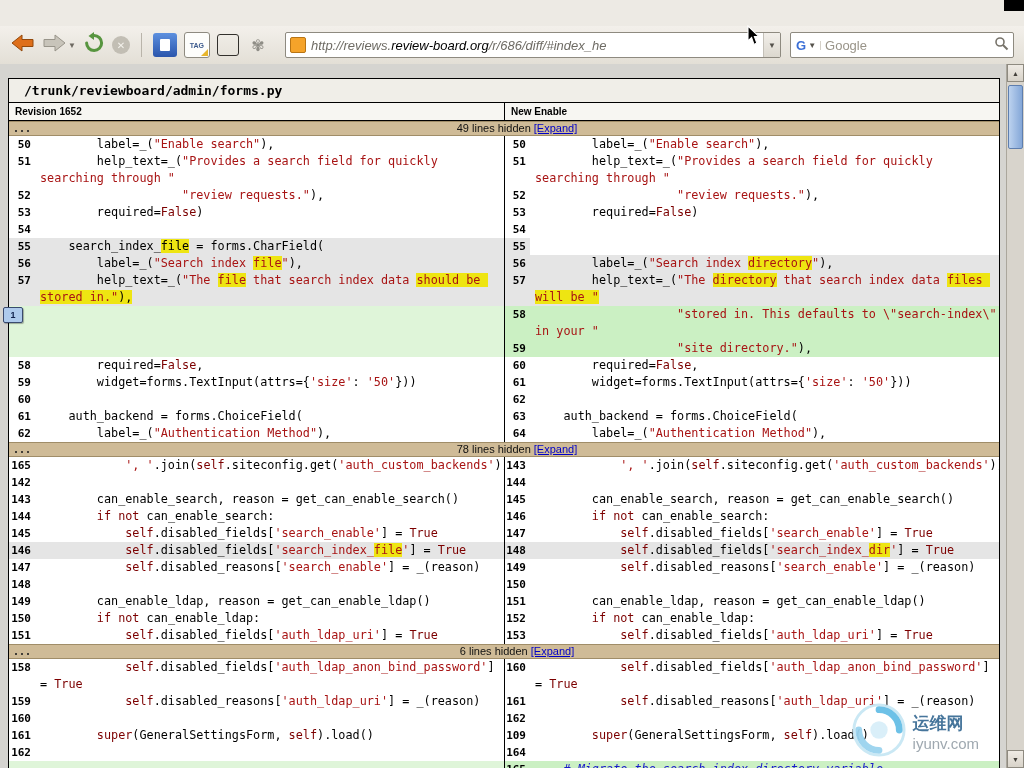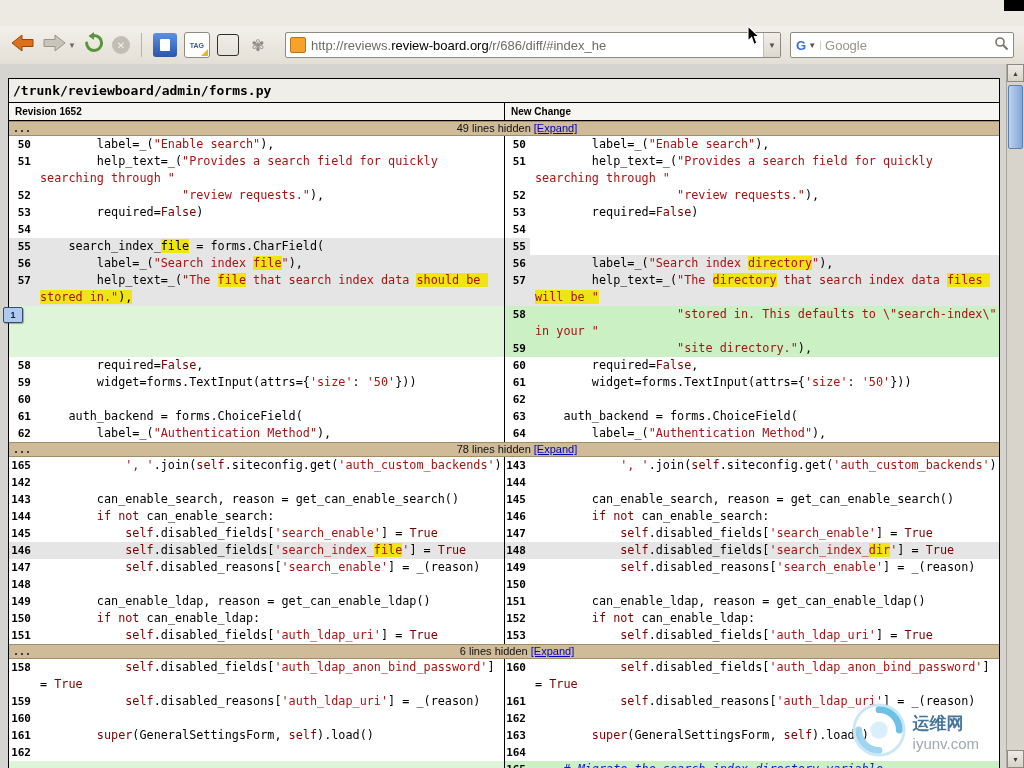--- a/index.html
+++ b/index.html
@@ -31,40 +31,40 @@
   .ext-blue .inner { width:10px; height:12px; background:#fff; border-radius:1px; }
   .ext-tag { background:#FDFDFB; border:1px solid #8E8A80; font-size:7px; font-weight:bold; color:#3C5A8C; position:relative; }
   .ext-tag .tagcorner { position:absolute; right:1px; bottom:1px; width:0; height:0;
                         border-left:7px solid transparent; border-bottom:7px solid #E8B62C; }
   .ext-del { border:1px solid #32302C; width:20px; height:20px; display:grid; grid-template-columns:1fr 1fr; grid-template-rows:1fr 1fr; }
   .ext-del i:nth-child(1){background:#FFFFFF;} .ext-del i:nth-child(2){background:#2E66D0;}
   .ext-del i:nth-child(3){background:#2E66D0;} .ext-del i:nth-child(4){background:#FFFFFF;}
   .ext-paw { color:#8F8D86; font-size:16px; }
 
   #urlbar { flex:1; height:24px; background:#fff; border:1px solid #8E8A80; border-radius:2px;
-            display:flex; align-items:center; margin:0 6px 0 10px; font-size:13px; overflow:hidden; }
+            display:flex; align-items:center; margin:0 6px 0 10px; font-size:13px; overflow:hidden;font-style:italic; }
   #favicon { width:14px; height:14px; background:#F5A32A; border:1px solid #B87414; border-radius:2px; margin:0 5px 0 4px; flex:none; }
   .url-prefix, .url-suffix { color:#6E6B64; white-space:pre; }
   .url-domain { color:#000; white-space:pre; }
   #url-drop { margin-left:auto; width:16px; height:100%; border-left:1px solid #C4C0B8;
               background:linear-gradient(#F2EFEA,#DCD8CF); display:flex; align-items:center; justify-content:center;
               font-size:8px; color:#55524C; flex:none; }
 
   #searchbar { width:222px; height:24px; background:#fff; border:1px solid #8E8A80; border-radius:2px;
                display:flex; align-items:center; font-size:13px; margin-right:2px; }
   #g-icon { font-weight:bold; color:#3B6FD6; font-size:13px; margin:0 2px 0 5px; }
   #search-drop { font-size:8px; color:#55524C; margin-right:4px; border-right:1px solid #D4D0C8; padding-right:4px; }
   #search-placeholder { color:#999489; flex:1; }
   #magnifier { margin-right:4px; }
 
   
   #page { position:absolute; top:64px; left:0; right:17px; bottom:0; background:#D5D4D0; overflow:hidden; }
 
   #difftable { position:absolute; left:8px; top:14px; width:990px; border:1px solid #000; background:#fff; }
-  #filehead { font:bold 13px/15px "DejaVu Sans Mono",monospace; padding:4px 4px; background:#F0EEE8; border-bottom:1px solid #000; }
+  #filehead { font:bold 13px/15px "DejaVu Sans Mono",monospace; padding:4px 15px; background:#F0EEE8; border-bottom:1px solid #000; }
   #colheads { display:grid; grid-template-columns:495px 495px; background:#F7F6F2; border-bottom:1px solid #000; }
   .colhead { font-weight:bold; font-size:10px; padding:3px 6px; }
   .colhead.right { border-left:1px solid #000; }
 
   #diff-body { font-family:"DejaVu Sans Mono",monospace; }
   .row { display:grid; grid-template-columns:26px 469px 26px 469px; position:relative; }
   .ln  { font:bold 11px/17px "DejaVu Sans Mono",monospace; text-align:right; padding-right:4px; min-height:17px; }
   .code{ font:11.8px/17px "DejaVu Sans Mono",monospace; white-space:pre-wrap; padding-left:5px; min-height:17px; overflow:hidden; }
   .code.nw { white-space:pre; }
   .mid { border-left:1px solid #000; }
@@ -178,21 +178,21 @@
           </svg>
       </span>
     </div>
   </div>
 
   <div id="page">
     <div id="difftable">
       <div id="filehead">/trunk/reviewboard/admin/forms.py</div>
       <div id="colheads">
         <div class="colhead">Revision 1652</div>
-        <div class="colhead right">New Change</div>
+        <div class="colhead right">New Enable</div>
       </div>
       <div id="diff-body">
           <div class="band">
             <div class="dots">...</div>
             <div class="btext"><span>49 lines hidden </span><a href="#">[Expand]</a></div>
           </div>
           <div class="row eq">
             <div class="ln cl">50</div>
             <div class="code cl"><span>        label=_(</span><span class="s">"Enable search"</span><span>),</span></div>
             <div class="ln cr mid">50</div>
@@ -370,21 +370,21 @@
           </div>
           <div class="row eq">
             <div class="ln cl">160</div>
             <div class="code cl"></div>
             <div class="ln cr mid">162</div>
             <div class="code cr"></div>
           </div>
           <div class="row eq">
             <div class="ln cl">161</div>
             <div class="code cl"><span>        </span><span class="k">super</span><span>(GeneralSettingsForm, </span><span class="k">self</span><span>).load()</span></div>
-            <div class="ln cr mid">163</div>
+            <div class="ln cr mid">109</div>
             <div class="code cr"><span>        </span><span class="k">super</span><span>(GeneralSettingsForm, </span><span class="k">self</span><span>).load()</span></div>
           </div>
           <div class="row eq">
             <div class="ln cl">162</div>
             <div class="code cl"></div>
             <div class="ln cr mid">164</div>
             <div class="code cr"></div>
           </div>
           <div class="row ins">
             <div class="ln cl"></div>

